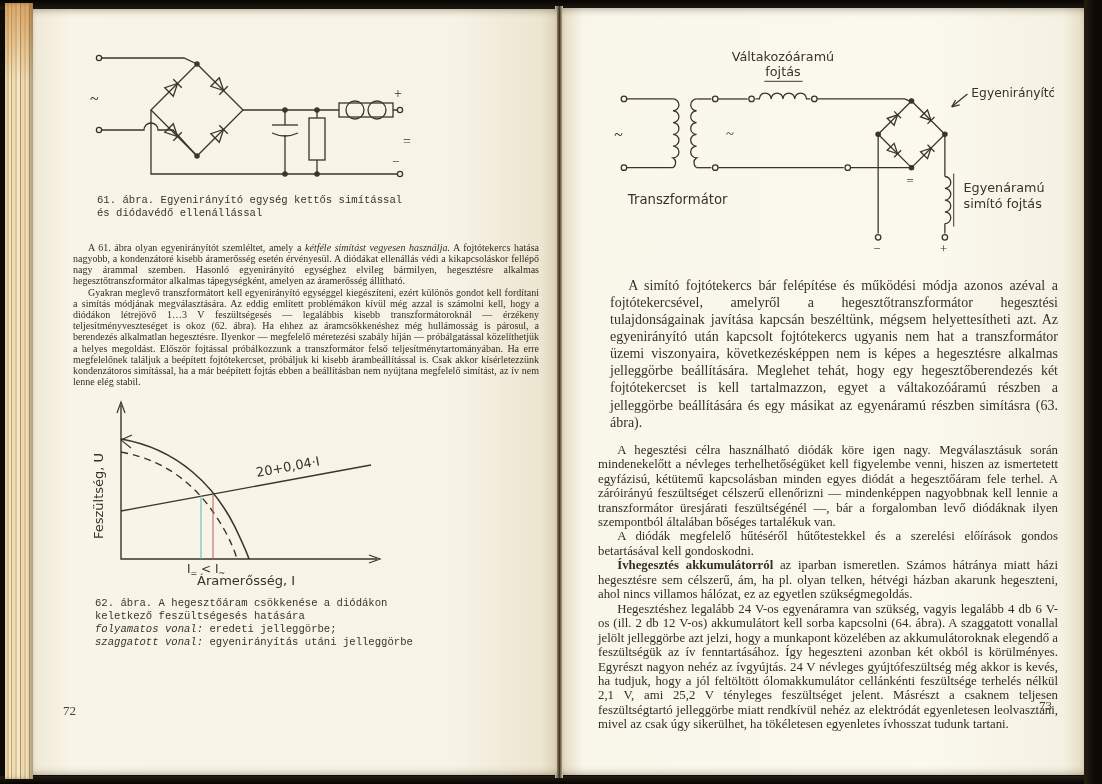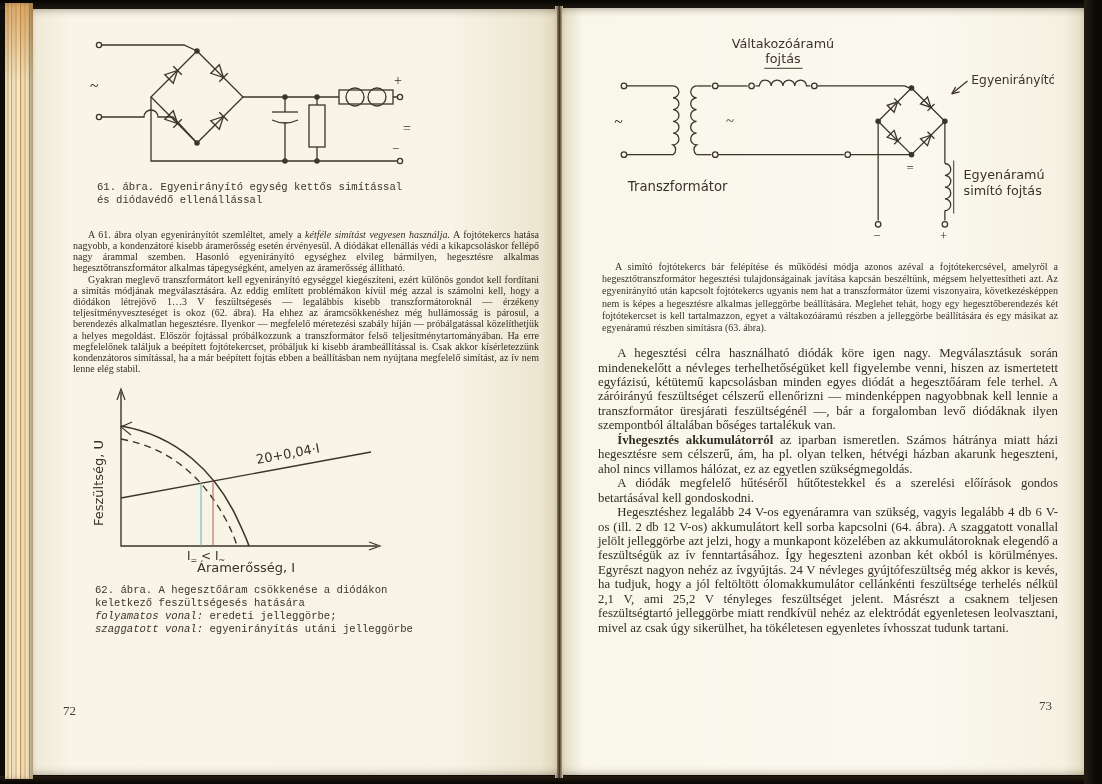--- a/index.html
+++ b/index.html
@@ -27,30 +27,30 @@
   .edge-right{position:absolute;left:1084px;top:0;width:18px;height:784px;
     background:linear-gradient(90deg,#241d13,#0d0a06 60%);}
   .band-top{position:absolute;left:0;top:0;width:1102px;height:9px;background:linear-gradient(180deg,#070503,#1c1710);}
   .band-bottom{position:absolute;left:0;top:776px;width:1102px;height:8px;background:linear-gradient(0deg,#070503,#231c12);}
 
   .inner-l{padding:8px 18px 0 40px;}
   .inner-r{padding:20px 26px 0 36px;}
   p.body{margin:0;text-align:justify;text-indent:1.5em;font-size:10px;line-height:1.12;
          color:#332d24;}
   .page-right p.body{font-size:12.8px;line-height:1.13;}
-  .smallprint{margin:14px 0 10px 4px;text-align:justify;text-indent:1.3em;font-size:10px;
+  .smallprint{margin:14px 0 10px 12px;text-align:justify;text-indent:1.3em;font-size:14px;
               line-height:1.22;color:#37312a;}
   .ital{font-style:italic;}
   .boldlead{font-weight:bold;}
   .figcap{font-size:10.6px;line-height:1.22;color:#3b342a;margin:4px 0 0 8px;font-family:Liberation Mono, monospace;}
   .figcap62{width:330px;margin-left:16px;}
   .pagenum{position:absolute;font-size:13px;color:#46403a;}
   .pagenum-l{left:30px;top:694px;}
   .pagenum-r{right:32px;top:690px;}
-  figure{margin:4px;padding:0;}
+  figure{margin:17px;padding:0;}
   svg text{fill:#39322a;}
   .sans{font-family:"DejaVu Sans", sans-serif;}
 </style>
 </head>
 <body>
 
 <div class="stage">
   <div class="band-top"></div>
   <div class="band-bottom"></div>
   <div class="edge-left"></div>
@@ -248,19 +248,19 @@
           <text class="sans" x="358" y="150" font-size="13" stroke="none" fill="#39322a">Egyenáramú</text>
           <text class="sans" x="358" y="166" font-size="13" stroke="none" fill="#39322a">simító fojtás</text>
           <text x="266" y="212" font-size="13" stroke="none" fill="#39322a">−</text>
           <text x="334" y="212" font-size="13" stroke="none" fill="#39322a">+</text>
         </svg>
       </figure>
 
       <p class="smallprint">A simító fojtótekercs bár felépítése és működési módja azonos azéval a fojtótekercsével, amelyről a hegesztőtranszformátor hegesztési tulajdonságainak javítása kapcsán beszéltünk, mégsem helyettesítheti azt. Az egyenirányító után kapcsolt fojtótekercs ugyanis nem hat a transzformátor üzemi viszonyaira, következésképpen nem is képes a hegesztésre alkalmas jelleggörbe beállítására. Meglehet tehát, hogy egy hegesztőberendezés két fojtótekercset is kell tartalmazzon, egyet a váltakozóáramú részben a jelleggörbe beállítására és egy másikat az egyenáramú részben simításra (63. ábra).</p>
 
       <p class="body" style="margin-top:12px;">A hegesztési célra használható diódák köre igen nagy. Megválasztásuk során mindenekelőtt a névleges terhelhetőségüket kell figyelembe venni, hiszen az ismertetett egyfázisú, kétütemű kapcsolásban minden egyes diódát a hegesztőáram fele terhel. A záróirányú feszültséget célszerű ellenőrizni — mindenképpen nagyobbnak kell lennie a transzformátor üresjárati feszültségénél —, bár a forgalomban levő diódáknak ilyen szempontból általában bőséges tartalékuk van.</p>
+      <p class="body">A diódák megfelelő hűtéséről hűtőtestekkel és a szerelési előírások gondos betartásával kell gondoskodni.</p>
       <p class="body"><span class="boldlead">Ívhegesztés akkumulátorról</span><span> az iparban ismeretlen. Számos hátránya miatt házi hegesztésre sem célszerű, ám, ha pl. olyan telken, hétvégi házban akarunk hegeszteni, ahol nincs villamos hálózat, ez az egyetlen szükségmegoldás.</span></p>
-      <p class="body">A diódák megfelelő hűtéséről hűtőtestekkel és a szerelési előírások gondos betartásával kell gondoskodni.</p>
       <p class="body">Hegesztéshez legalább 24 V-os egyenáramra van szükség, vagyis legalább 4 db 6 V-os (ill. 2 db 12 V-os) akkumulátort kell sorba kapcsolni (64. ábra). A szaggatott vonallal jelölt jelleggörbe azt jelzi, hogy a munkapont közelében az akkumulátoroknak elegendő a feszültségük az ív fenntartásához. Így hegeszteni azonban két okból is körülményes. Egyrészt nagyon nehéz az ívgyújtás. 24 V névleges gyújtófeszültség még akkor is kevés, ha tudjuk, hogy a jól feltöltött ólomakkumulátor cellánkénti feszültsége terhelés nélkül 2,1 V, ami 25,2 V tényleges feszültséget jelent. Másrészt a csaknem teljesen feszültségtartó jelleggörbe miatt rendkívül nehéz az elektródát egyenletesen leolvasztani, mivel az csak úgy sikerülhet, ha tökéletesen egyenletes ívhosszat tudunk tartani.</p>
     </div>
     <div class="pagenum pagenum-r">73</div>
   </div>
 </div>
 
 </body></html>

